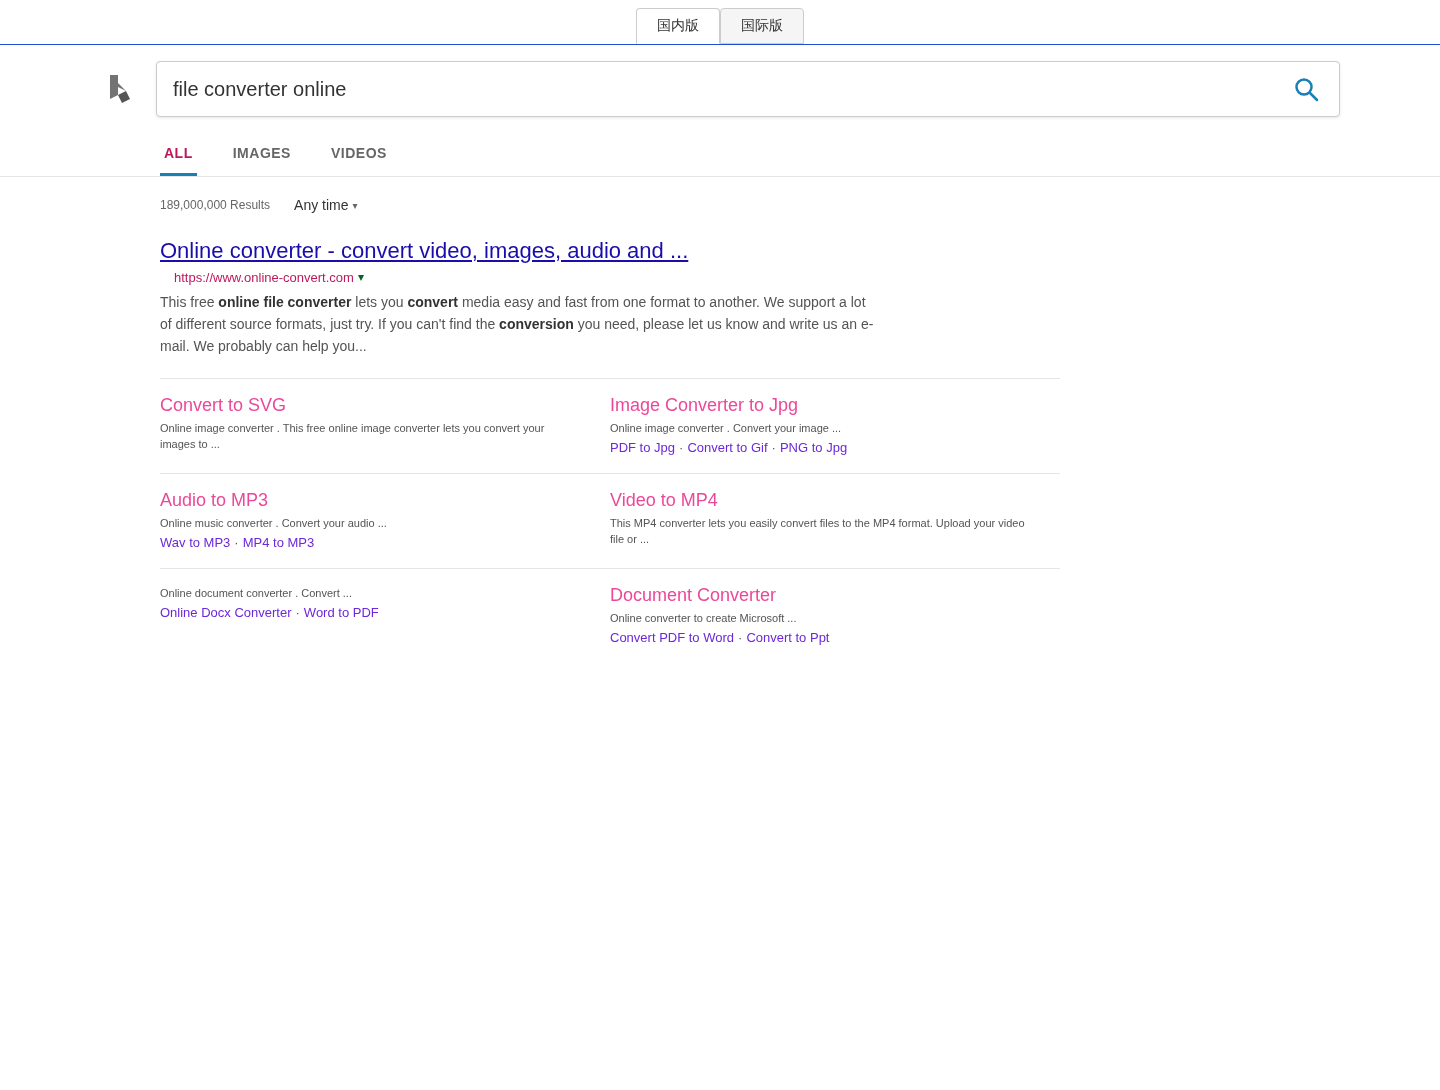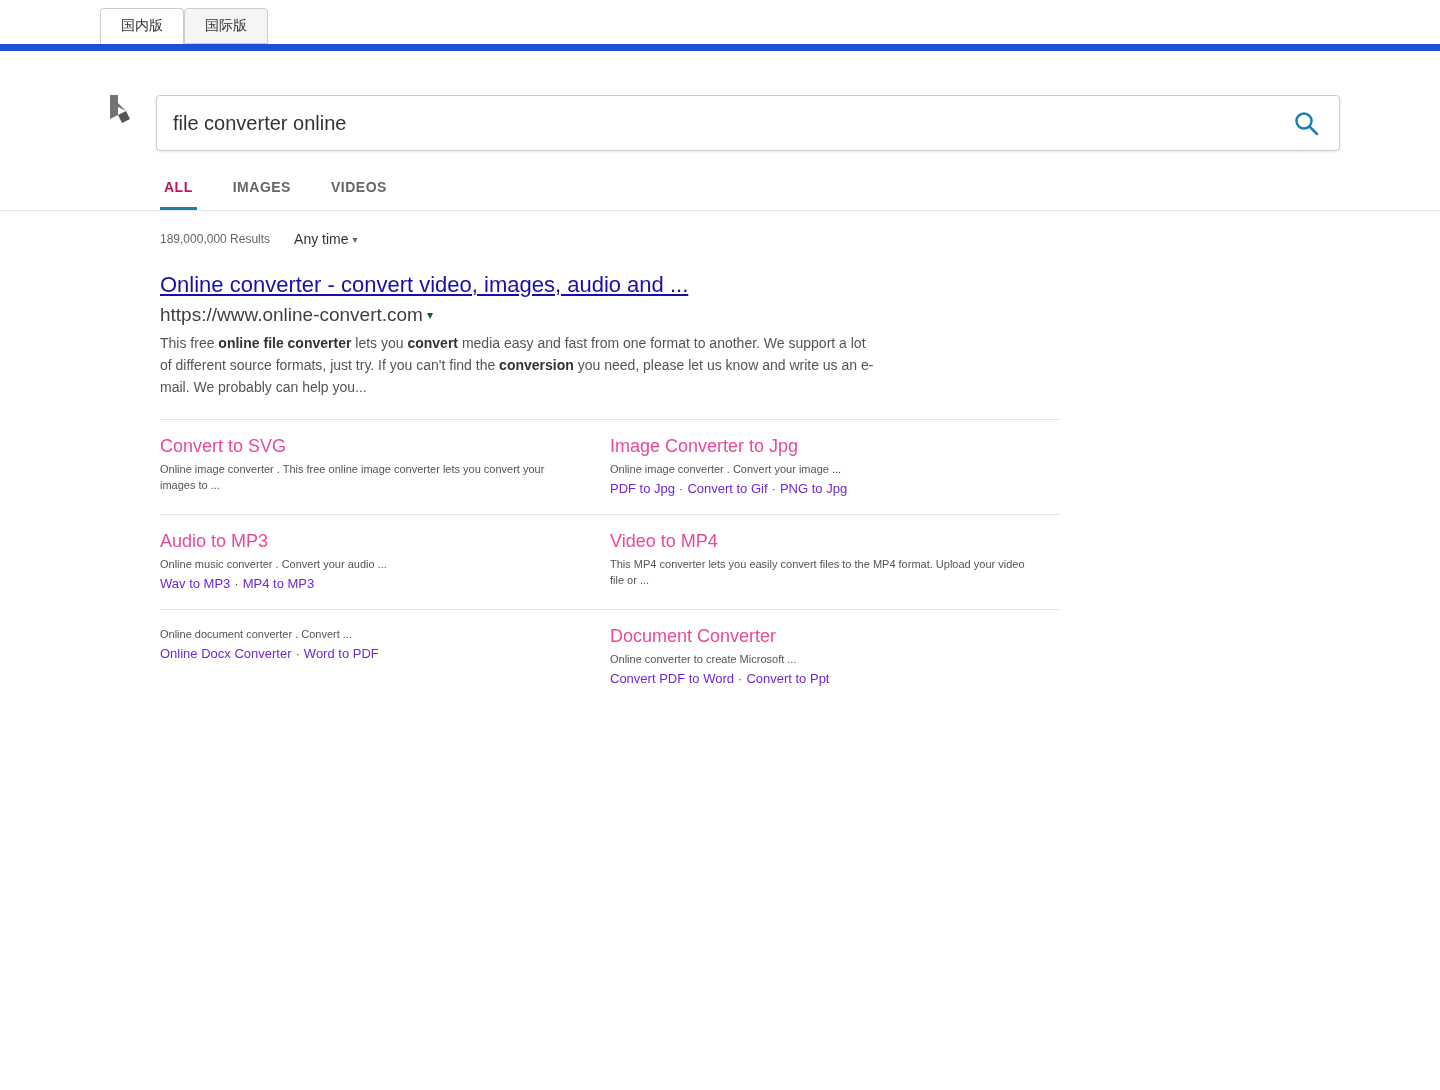--- a/index.html
+++ b/index.html
@@ -8,22 +8,23 @@
       background: #fff;
       color: #333;
       font-size: 14px;
     }
 
     
     .top-tabs {
       display: flex;
       align-items: center;
       padding: 8px 100px 0 100px;
-      border-bottom: 7px solid #1d4ed8;
+      border-bottom: 1px solid #1d4ed8;
       gap: 0;
+      justify-content: center;
     }
     .tab-btn {
       padding: 8px 20px;
       font-size: 14px;
       cursor: pointer;
       background: #f5f5f5;
       border: 1px solid #ccc;
       color: #333;
       border-radius: 4px 4px 0 0;
     }
@@ -50,21 +51,20 @@
     }
     .search-input-wrapper {
       flex: 1;
       display: flex;
       align-items: center;
       border: 1px solid #ccc;
       border-radius: 4px;
       padding: 10px 16px;
       background: #fff;
       box-shadow: 0 1px 3px rgba(0,0,0,0.1);
-      margin-top: 28px;
     }
     .search-input {
       flex: 1;
       border: none;
       outline: none;
       font-size: 20px;
       color: #333;
       background: transparent;
     }
     .search-icon-btn {
@@ -142,22 +142,23 @@
       margin-bottom: 4px;
       display: block;
     }
     .result-url {
       display: flex;
       align-items: center;
       gap: 4px;
       margin-bottom: 6px;
     }
     .result-url-text {
-      color: #404040;
-      font-size: 19px;
+      color: #be185d;
+      font-size: 13px;
+      margin-left: 14px;
     }
     .url-chevron {
       color: #006621;
       font-size: 12px;
     }
     .result-snippet {
       font-size: 14px;
       color: #545454;
       line-height: 1.6;
       max-width: 720px;

